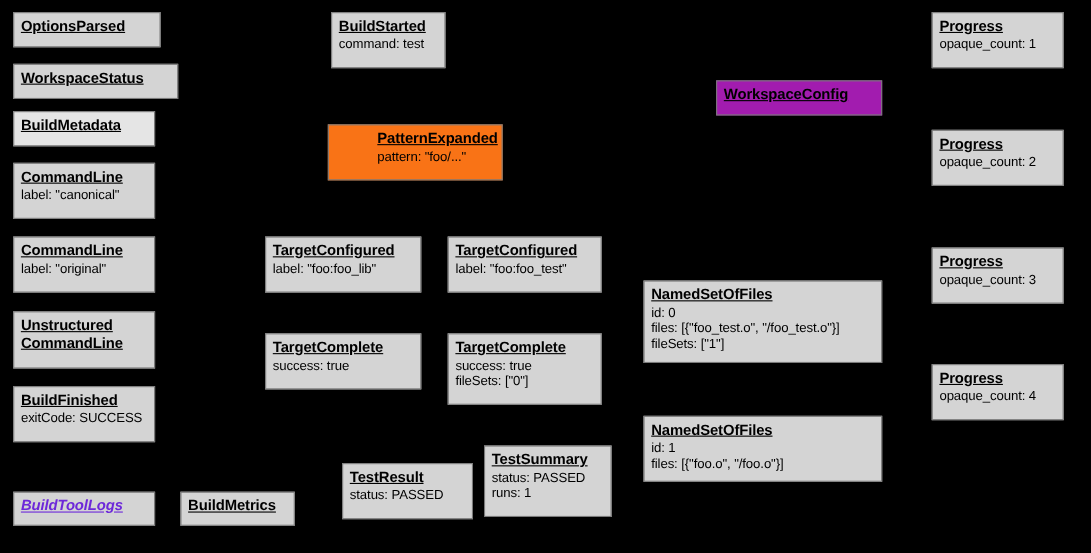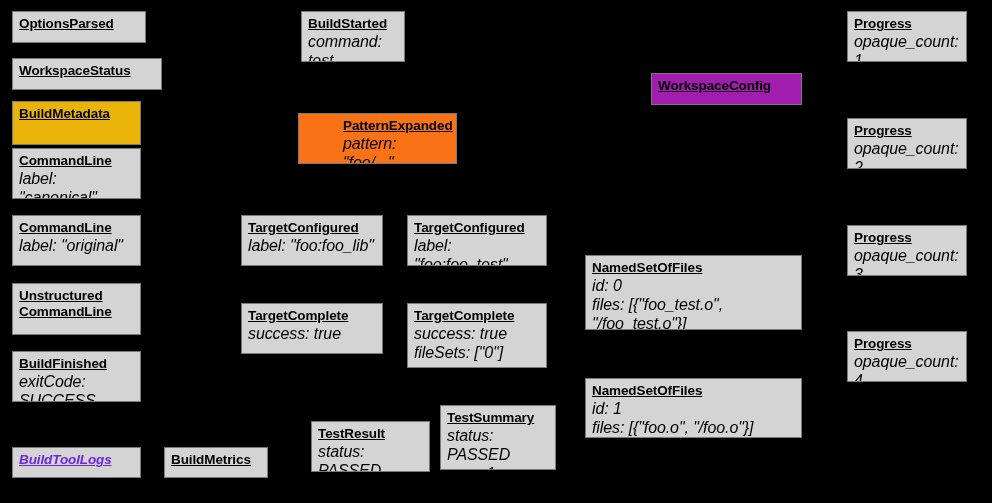--- a/index.html
+++ b/index.html
@@ -30,24 +30,23 @@
     display: block;
     font-weight: bold;
     font-size: 13.5px;
     text-decoration: underline;
     white-space: pre-line;
     letter-spacing: -0.1px;
     margin-bottom: 1px;
   }
   .node-fields {
     display: block;
-    font-size: 16px;
+    font-size: 12px;
     white-space: pre-line;
     letter-spacing: -0.1px;
-    font-style: italic;
   }
   .node-fields:empty { display: none; }
   .node.titleonly { display: flex; align-items: flex-start; }
   .node.titleonly .node-title { margin-bottom: 0; }
 </style>
 </head>
 <body>
 
 <div id="canvas" style="width: 992px; height: 503px; background: rgb(0, 0, 0);">
     <div class="node titleonly" style="left: 12px; top: 11px; width: 134px; height: 32px; background: rgb(212, 212, 212); border-color: rgb(122, 122, 122); color: rgb(0, 0, 0);">
@@ -60,21 +59,21 @@
     <div class="node" style="left: 847px; top: 11px; width: 120px; height: 51px; background: rgb(212, 212, 212); border-color: rgb(122, 122, 122); color: rgb(0, 0, 0);">
       <span class="node-title">Progress</span>
       <span class="node-fields">opaque_count: 1</span>
     </div>
     <div class="node titleonly" style="left: 12px; top: 58px; width: 150px; height: 32px; background: rgb(212, 212, 212); border-color: rgb(122, 122, 122); color: rgb(0, 0, 0);">
       <span class="node-title">WorkspaceStatus</span>
     </div>
     <div class="node titleonly" style="left: 651px; top: 73px; width: 151px; height: 32px; background: #a21caf; border-color: rgb(122, 122, 122); color: rgb(0, 0, 0);">
       <span class="node-title">WorkspaceConfig</span>
     </div>
-    <div class="node titleonly" style="left: 12px; top: 101px; width: 129px; height: 44px; background: #eab308; border-color: rgb(122, 122, 122); color: rgb(0, 0, 0);">
+    <div class="node titleonly" style="left: 12px; top: 101px; width: 129px; height: 32px; background: #e5e5e5; border-color: rgb(122, 122, 122); color: rgb(0, 0, 0);">
       <span class="node-title">BuildMetadata</span>
     </div>
     <div class="node" style="left: 298px; top: 113px; width: 159px; height: 51px; background: #f97316; border-color: rgb(122, 122, 122); color: rgb(0, 0, 0); padding-left: 44px;">
       <span class="node-title">PatternExpanded</span>
       <span class="node-fields">pattern: "foo/..."</span>
     </div>
     <div class="node" style="left: 847px; top: 118px; width: 120px; height: 51px; background: rgb(212, 212, 212); border-color: rgb(122, 122, 122); color: rgb(0, 0, 0);">
       <span class="node-title">Progress</span>
       <span class="node-fields">opaque_count: 2</span>
     </div>

